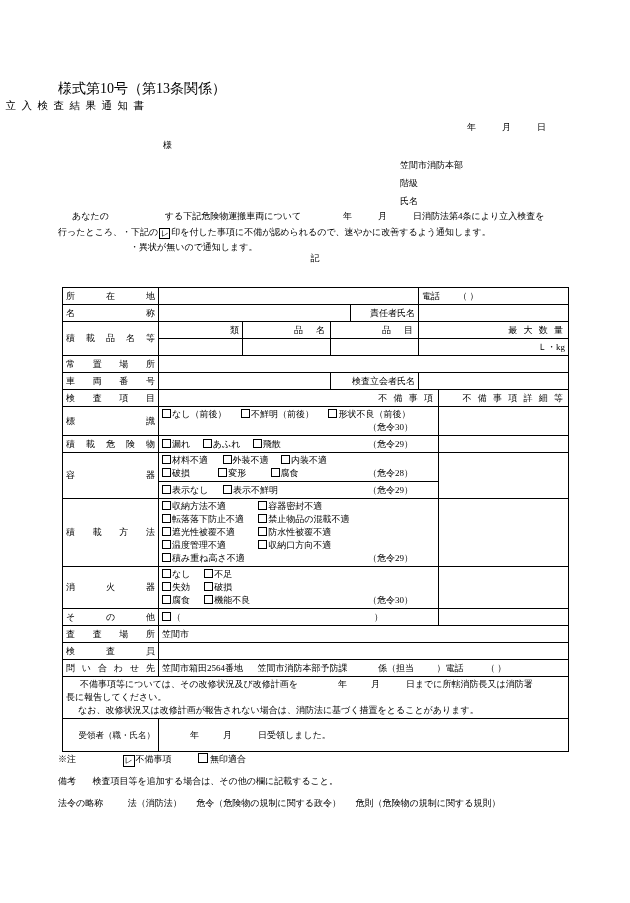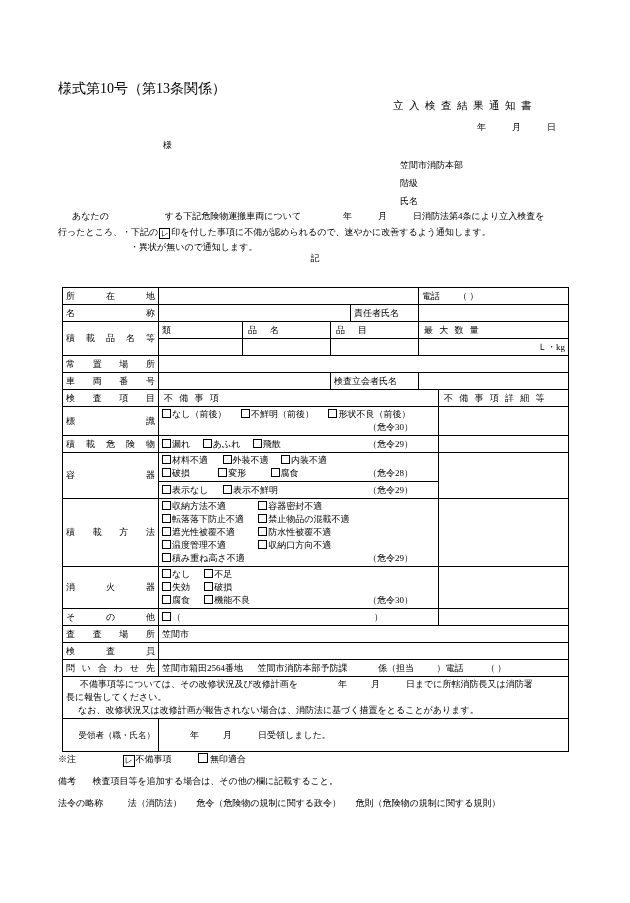--- a/index.html
+++ b/index.html
@@ -28,29 +28,29 @@
     position: absolute;
     left: 58px; top: 80px;
     font-size: 14px;
     letter-spacing: 0px;
     white-space: nowrap;
   }
   .doc-title {
     position: absolute;
     left: 0; top: 99px;
     width: 537px;
-    text-align: right;
+    text-align: left;
     font-size: 10.5px;
     letter-spacing: 5.5px;
     text-indent: 5.5px;
     white-space: nowrap;
   }
   .date-line-top {
     position: absolute;
-    left: 477px; top: 121px;
+    left: 467px; top: 121px;
     font-size: 9px;
     white-space: nowrap;
   }
   .date-line-top span.gap { display: inline-block; width: 26px; }
   .addressee {
     position: absolute;
     left: 163px; top: 139px;
     font-size: 9px;
   }
   .issuer {
@@ -117,21 +117,21 @@
     text-align: justify;
     text-align-last: justify;
     padding-left: 6px;
     padding-right: 6px;
     white-space: nowrap;
   }
   td.lbl-center {
     text-align: right;
     white-space: nowrap;
   }
-  td.ctr { text-align: left; }
+  td.ctr { text-align: right; }
   td.rt  { text-align: right; }
   .spread2 {
     letter-spacing: 2px;
     text-indent: 2px;
   }
   .cellpad { padding-left: 5px; }
 
   
   .chk-cell {
     padding: 2px 4px 2px 5px;

